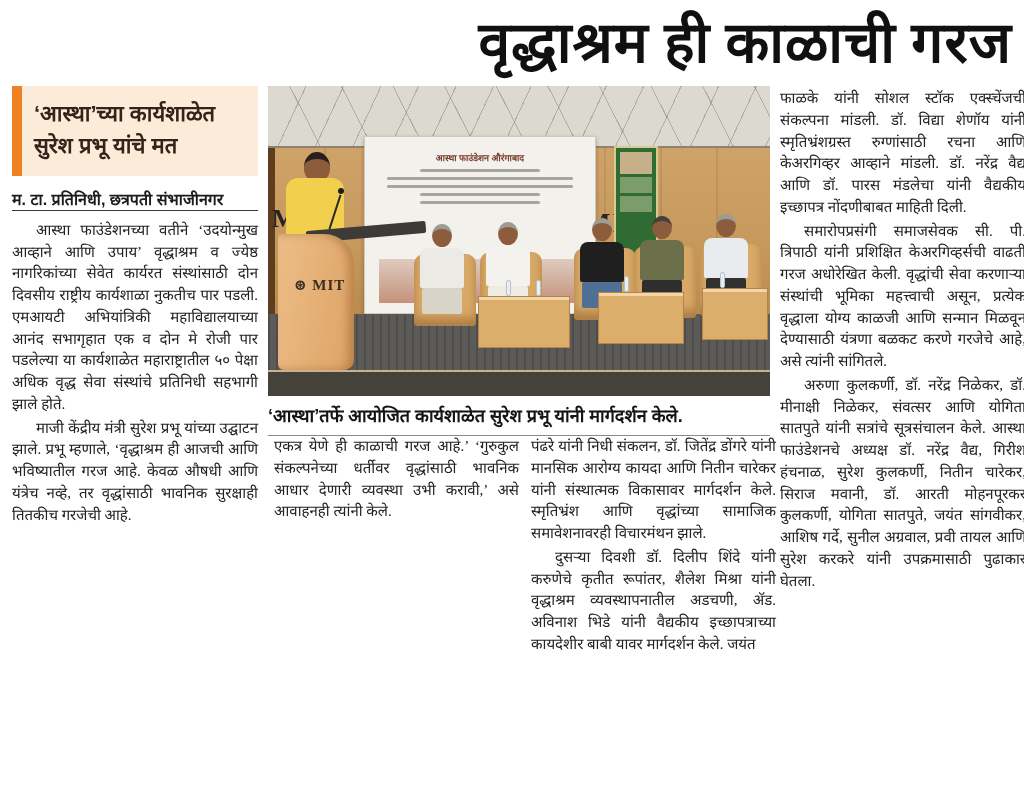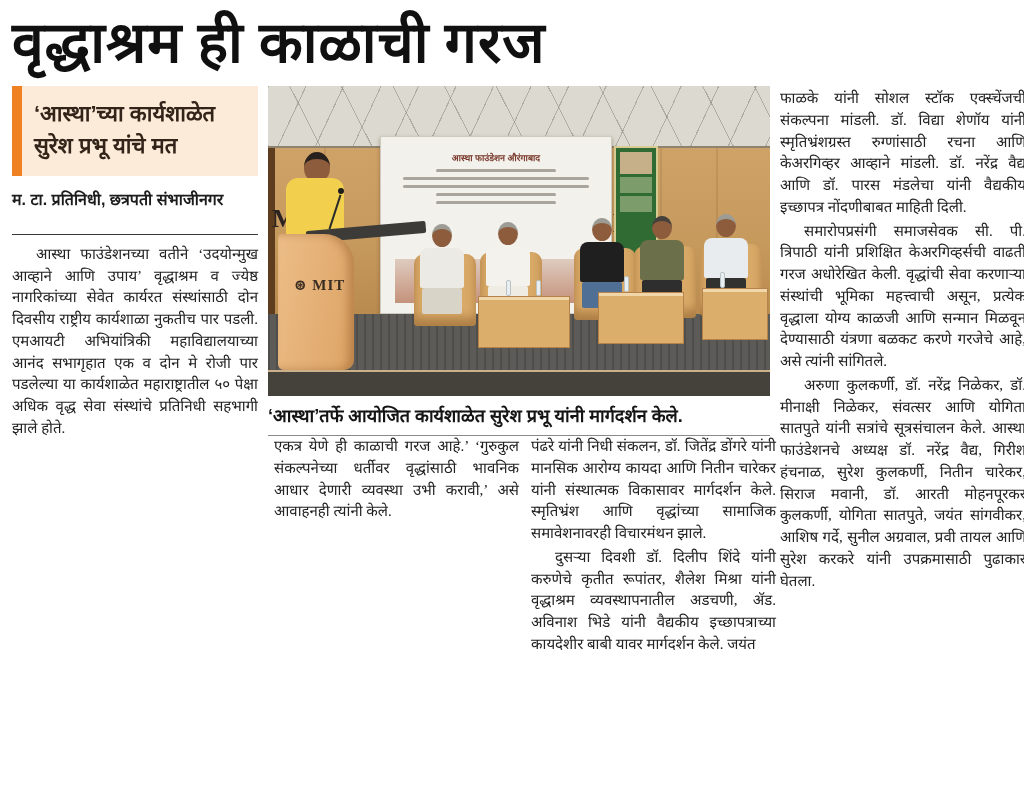--- a/index.html
+++ b/index.html
@@ -1,34 +1,34 @@
 <!DOCTYPE html>
 <html><head>
 <meta charset="utf-8">
 <style>
   * { margin:0; padding:0; box-sizing:border-box; }
   html,body { width:1024px; height:790px; background:#ffffff; overflow:hidden;
     font-family:"Liberation Sans","DejaVu Sans",sans-serif; color:#1c1c1c; }
   .page { width:1024px; height:790px; padding:6px 12px 4px 12px; position:relative; }
 
-  .headline { text-align:left; font-size:57px; font-weight:bold; color:#101010;
+  .headline { text-align:right; font-size:57px; font-weight:bold; color:#101010;
     line-height:1.3; letter-spacing:1px; margin-bottom:6px;
     font-family:"Liberation Serif","DejaVu Serif",serif; }
 
   .content { display:flex; gap:10px; align-items:flex-start; }
   .col1 { width:246px; flex:none; }
   .mid  { width:502px; flex:none; }
   .col4 { width:246px; flex:none; padding-top:2px; }
 
   
   .hibox { background:#fcebd9; border-left:10px solid #f08122; padding:12px 10px 14px 12px;
     margin-bottom:12px; }
   .hibox-text { font-size:22px; font-weight:bold; color:#33241a; line-height:1.45; }
 
-  .byline { font-weight:bold; font-size:16px; padding-bottom:24px; border-bottom:1.5px solid #3a3a3a;
+  .byline { font-weight:bold; font-size:16px; padding-bottom:0; border-bottom:1.5px solid #3a3a3a;
     margin-bottom:9px; }
 
   p.body-par { font-size:15px; line-height:1.45; text-align:justify; color:#222222;
     text-indent:1.6em; margin-bottom:2px; font-family:"Liberation Serif","DejaVu Serif",serif; }
   p.body-par.no-indent { text-indent:0; }
 
   
   .photo { position:relative; width:502px; height:310px; overflow:hidden; background:#c2945c; }
   .ceiling { position:absolute; left:0; top:0; width:100%; height:62px; background:#dcd9d0;
     background-image:
@@ -40,21 +40,21 @@
     background-image:repeating-linear-gradient(90deg, rgba(90,60,25,.12) 0 2px, transparent 2px 56px),
       linear-gradient(180deg,#cfa268 0%, #c6995d 55%, #b98a4e 100%); }
   .wall-edge-left { position:absolute; left:0; top:62px; width:7px; height:170px; background:#5e3d1e; }
   .wall-mit { position:absolute; font-weight:bold; color:#2c2320; letter-spacing:2px;
     font-family:"Liberation Serif","DejaVu Serif",serif; }
   .wall-mit.left { left:4px; top:118px; font-size:26px; }
   .wall-mit.right { left:300px; top:122px; font-size:27px; }
   .wall-mit .dot { display:inline-block; width:14px; height:14px; border:2px solid #2c2320;
     border-radius:50%; vertical-align:middle; margin-right:3px; }
 
-  .screen { position:absolute; left:112px; top:50px; width:232px; height:178px;
+  .screen { position:absolute; left:96px; top:50px; width:232px; height:178px;
     background:#f3f1ec; border:1px solid #cfcabf; box-shadow:0 2px 4px rgba(60,40,10,.35); }
   .screen-title { text-align:center; font-size:9px; font-weight:bold; color:#7a3a2c;
     margin-top:14px; }
   .screen-line { height:3px; background:#a9a49c; margin:5px 22px 0 22px; border-radius:2px; }
   .screen-line.short { margin:5px 55px 0 55px; }
   .screen-img { position:absolute; left:14px; bottom:10px; width:204px; height:44px;
     background:linear-gradient(180deg,#d9c2b4,#b97a5e); opacity:.8; }
 
   .standee { position:absolute; left:346px; top:60px; width:44px; height:122px;
     background:#2f6b33; border:2px solid #d8cb92; }
@@ -110,20 +110,21 @@
   <h1 class="headline">वृद्धाश्रम ही काळाची गरज</h1>
 
   <div class="content">
 
     <div class="col1">
       <div class="hibox">
         <div class="hibox-text">‘आस्था’च्या कार्यशाळेत सुरेश प्रभू यांचे मत</div>
       </div>
       <div class="byline">म. टा. प्रतिनिधी, छत्रपती संभाजीनगर</div>
       <p class="body-par">आस्था फाउंडेशनच्या वतीने ‘उदयोन्मुख आव्हाने आणि उपाय’ वृद्धाश्रम व ज्येष्ठ नागरिकांच्या सेवेत कार्यरत संस्थांसाठी दोन दिवसीय राष्ट्रीय कार्यशाळा नुकतीच पार पडली. एमआयटी अभियांत्रिकी महाविद्यालयाच्या आनंद सभागृहात एक व दोन मे रोजी पार पडलेल्या या कार्यशाळेत महाराष्ट्रातील ५० पेक्षा अधिक वृद्ध सेवा संस्थांचे प्रतिनिधी सहभागी झाले होते.</p>
+      <p class="body-par">माजी केंद्रीय मंत्री सुरेश प्रभू यांच्या उद्घाटन झाले. प्रभू म्हणाले, ‘वृद्धाश्रम ही आजची आणि भविष्यातील गरज आहे. केवळ औषधी आणि यंत्रेच नव्हे, तर वृद्धांसाठी भावनिक सुरक्षाही तितकीच गरजेची आहे.</p>
     </div>
 
     <div class="mid">
 
       <div class="photo">
         <div class="ceiling"></div>
         <div class="wall"></div>
         <div class="wall-edge-left"></div>
 
         <div class="wall-mit left">MI</div>

